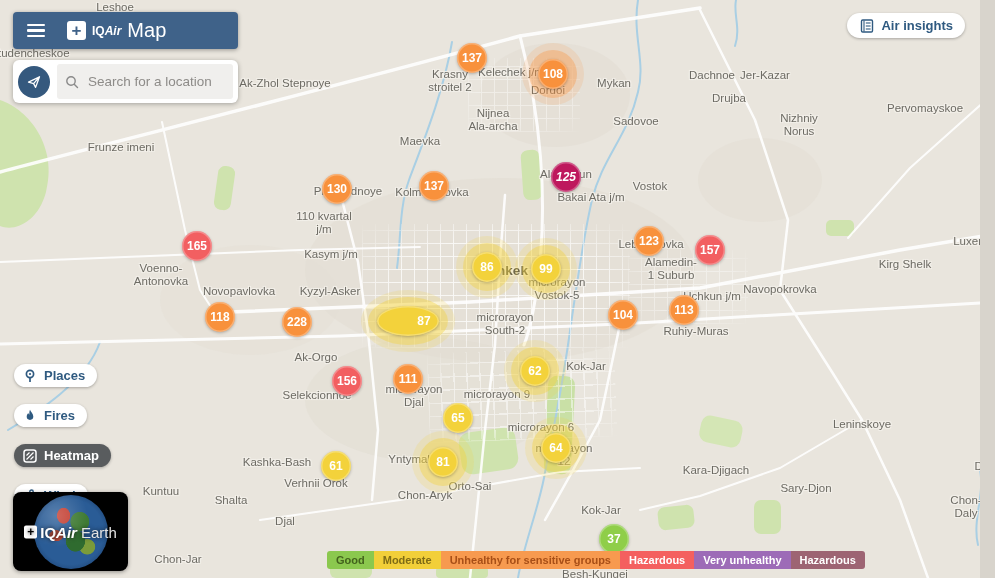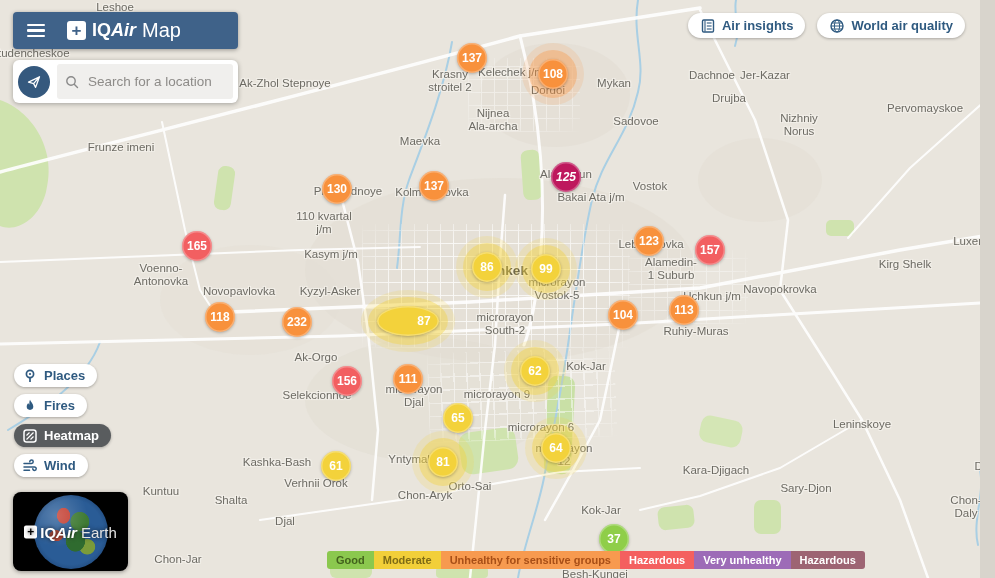--- a/index.html
+++ b/index.html
@@ -32,42 +32,42 @@
     display:flex;align-items:center;justify-content:center;color:#fff;font-weight:700;font-size:12px;cursor:pointer;}
 
   
   .header{position:absolute;left:13px;top:12px;width:225px;height:37px;background:#3f6289;border-radius:4px;
     display:flex;align-items:center;z-index:10;box-shadow:0 1px 4px rgba(0,0,0,.35);}
   .menu-btn{background:none;border:none;padding:6px 10px 6px 14px;cursor:pointer;}
   .hb i{display:block;width:18px;height:2.4px;background:#fff;margin:3px 0;border-radius:1px;}
   .logo{display:flex;align-items:center;margin-left:12px;color:#fff;}
   .plusbox{display:inline-flex;align-items:center;justify-content:center;width:19px;height:19px;background:#fff;
     border-radius:3px;color:#3f6289;font-weight:900;font-size:17px;line-height:1;margin-right:6px;}
-  .brand{font-size:18px;}
+  .brand{font-size:12px;}
   .brand b{font-weight:800;}
   .brand i{font-weight:800;font-style:italic;}
   .product{font-size:20px;font-weight:300;margin-left:6px;}
 
   .searchcard{position:absolute;left:13px;top:60px;width:225px;height:43px;background:#fff;border-radius:6px;
     z-index:10;box-shadow:0 1px 5px rgba(0,0,0,.3);display:flex;align-items:center;}
   .locate{width:32px;height:32px;border-radius:50%;background:#35597e;border:none;margin-left:5px;cursor:pointer;
     display:flex;align-items:center;justify-content:center;flex:none;}
   .searchfield{display:flex;align-items:center;background:#f0efed;height:35px;border-radius:3px;
     margin-left:7px;margin-right:5px;flex:1;padding-left:7px;cursor:text;}
   .searchfield input{border:none;background:transparent;outline:none;font-size:13.5px;color:#555;width:130px;
     font-family:"Liberation Sans",sans-serif;margin-left:6px;}
   .searchfield input::placeholder{color:#8d8b88;}
 
   
   .pill{display:flex;align-items:center;gap:6px;background:#fff;border:none;border-radius:13px;height:25px;
     padding:0 12px;font-size:13px;font-weight:700;color:#2f5a80;cursor:pointer;
     box-shadow:0 1px 3px rgba(0,0,0,.28);font-family:"Liberation Sans",sans-serif;}
   .topbtns{position:absolute;top:13px;right:15px;display:flex;gap:12px;z-index:10;}
   .partial{position:absolute;left:987px;top:15px;width:20px;height:24px;border-radius:12px 0 0 12px;z-index:10;}
-  .layerbtns{position:absolute;left:14px;top:364px;display:flex;flex-direction:column;align-items:flex-start;gap:7px;z-index:10;}
+  .layerbtns{position:absolute;left:14px;top:364px;display:flex;flex-direction:column;align-items:flex-start;gap:17px;z-index:10;}
   .layerbtns .pill{height:23px;padding:0 12px 0 8px;}
   .layerbtns .pill.active{background:#595c5e;color:#fff;}
 
   
   .earth{position:absolute;left:13px;top:492px;width:115px;height:79px;background:#000;border-radius:8px;
     overflow:hidden;z-index:10;cursor:pointer;box-shadow:0 1px 4px rgba(0,0,0,.4);}
   .globe{position:absolute;left:50%;top:50%;width:74px;height:74px;transform:translate(-50%,-50%);border-radius:50%;
     background:
       radial-gradient(circle at 30% 28%, rgba(255,255,255,.22), transparent 42%),
       radial-gradient(ellipse at 62% 36%, #3f7a33 0 14%, transparent 15%),
@@ -223,21 +223,21 @@
       <div class="marker" style="left: 434px; top: 186px; background: rgb(248, 145, 60); box-shadow: rgba(0, 0, 0, 0.25) 0px 1px 3px, rgba(255, 255, 255, 0.28) 0px 0px 0px 1.5px inset;">137</div>
       <div class="marker" style="left: 566px; top: 177px; background: #be185d; box-shadow: rgba(0, 0, 0, 0.25) 0px 1px 3px, rgba(255, 255, 255, 0.28) 0px 0px 0px 1.5px inset; font-style: italic;">125</div>
       <div class="marker" style="left: 197px; top: 246px; background: rgb(242, 95, 97); box-shadow: rgba(0, 0, 0, 0.25) 0px 1px 3px, rgba(255, 255, 255, 0.28) 0px 0px 0px 1.5px inset;">165</div>
       <div class="marker" style="left: 649px; top: 241px; background: rgb(248, 145, 60); box-shadow: rgba(0, 0, 0, 0.25) 0px 1px 3px, rgba(255, 255, 255, 0.28) 0px 0px 0px 1.5px inset;">123</div>
       <div class="marker" style="left: 710px; top: 250px; background: rgb(242, 95, 97); box-shadow: rgba(0, 0, 0, 0.25) 0px 1px 3px, rgba(255, 255, 255, 0.28) 0px 0px 0px 1.5px inset;">157</div>
       <div class="marker" style="left: 487px; top: 267px; background: rgb(243, 210, 59); box-shadow: rgba(0, 0, 0, 0.25) 0px 1px 3px, rgba(255, 255, 255, 0.28) 0px 0px 0px 1.5px inset, rgba(243, 210, 59, 0.4) 0px 0px 0px 9px, rgba(243, 210, 59, 0.18) 0px 0px 0px 16px;">86</div>
       <div class="marker" style="left: 546px; top: 269px; background: rgb(243, 210, 59); box-shadow: rgba(0, 0, 0, 0.25) 0px 1px 3px, rgba(255, 255, 255, 0.28) 0px 0px 0px 1.5px inset, rgba(243, 210, 59, 0.4) 0px 0px 0px 9px, rgba(243, 210, 59, 0.18) 0px 0px 0px 16px;">99</div>
       <div class="marker" style="left: 623px; top: 315px; background: rgb(248, 145, 60); box-shadow: rgba(0, 0, 0, 0.25) 0px 1px 3px, rgba(255, 255, 255, 0.28) 0px 0px 0px 1.5px inset;">104</div>
       <div class="marker" style="left: 684px; top: 310px; background: rgb(248, 145, 60); box-shadow: rgba(0, 0, 0, 0.25) 0px 1px 3px, rgba(255, 255, 255, 0.28) 0px 0px 0px 1.5px inset;">113</div>
       <div class="marker" style="left: 220px; top: 317px; background: rgb(248, 145, 60); box-shadow: rgba(0, 0, 0, 0.25) 0px 1px 3px, rgba(255, 255, 255, 0.28) 0px 0px 0px 1.5px inset;">118</div>
-      <div class="marker" style="left: 297px; top: 322px; background: rgb(248, 145, 60); box-shadow: rgba(0, 0, 0, 0.25) 0px 1px 3px, rgba(255, 255, 255, 0.28) 0px 0px 0px 1.5px inset;">232</div>
+      <div class="marker" style="left: 297px; top: 322px; background: rgb(248, 145, 60); box-shadow: rgba(0, 0, 0, 0.25) 0px 1px 3px, rgba(255, 255, 255, 0.28) 0px 0px 0px 1.5px inset;">228</div>
       <div class="marker" style="left: 408px; top: 321px; background: rgb(243, 210, 59); box-shadow: rgba(0, 0, 0, 0.25) 0px 1px 3px, rgba(255, 255, 255, 0.28) 0px 0px 0px 1.5px inset, rgba(243, 210, 59, 0.4) 0px 0px 0px 9px, rgba(243, 210, 59, 0.18) 0px 0px 0px 16px; padding-left: 32px;">87</div>
       <div class="marker" style="left: 347px; top: 381px; background: rgb(242, 95, 97); box-shadow: rgba(0, 0, 0, 0.25) 0px 1px 3px, rgba(255, 255, 255, 0.28) 0px 0px 0px 1.5px inset;">156</div>
       <div class="marker" style="left: 408px; top: 379px; background: rgb(248, 145, 60); box-shadow: rgba(0, 0, 0, 0.25) 0px 1px 3px, rgba(255, 255, 255, 0.28) 0px 0px 0px 1.5px inset;">111</div>
       <div class="marker" style="left: 535px; top: 371px; background: rgb(243, 210, 59); box-shadow: rgba(0, 0, 0, 0.25) 0px 1px 3px, rgba(255, 255, 255, 0.28) 0px 0px 0px 1.5px inset, rgba(243, 210, 59, 0.4) 0px 0px 0px 9px, rgba(243, 210, 59, 0.18) 0px 0px 0px 16px;">62</div>
       <div class="marker" style="left: 458px; top: 418px; background: rgb(243, 210, 59); box-shadow: rgba(0, 0, 0, 0.25) 0px 1px 3px, rgba(255, 255, 255, 0.28) 0px 0px 0px 1.5px inset;">65</div>
       <div class="marker" style="left: 556px; top: 448px; background: rgb(243, 210, 59); box-shadow: rgba(0, 0, 0, 0.25) 0px 1px 3px, rgba(255, 255, 255, 0.28) 0px 0px 0px 1.5px inset, rgba(243, 210, 59, 0.4) 0px 0px 0px 9px, rgba(243, 210, 59, 0.18) 0px 0px 0px 16px;">64</div>
       <div class="marker" style="left: 443px; top: 462px; background: rgb(243, 210, 59); box-shadow: rgba(0, 0, 0, 0.25) 0px 1px 3px, rgba(255, 255, 255, 0.28) 0px 0px 0px 1.5px inset, rgba(243, 210, 59, 0.4) 0px 0px 0px 9px, rgba(243, 210, 59, 0.18) 0px 0px 0px 16px;">81</div>
       <div class="marker" style="left: 336px; top: 466px; background: rgb(243, 210, 59); box-shadow: rgba(0, 0, 0, 0.25) 0px 1px 3px, rgba(255, 255, 255, 0.28) 0px 0px 0px 1.5px inset;">61</div>
       <div class="marker" style="left: 614px; top: 539px; background: rgb(143, 206, 73); box-shadow: rgba(0, 0, 0, 0.25) 0px 1px 3px, rgba(255, 255, 255, 0.28) 0px 0px 0px 1.5px inset;">37</div>
     </div>
@@ -272,30 +272,20 @@
     <button class="pill">
       <svg width="16" height="16" viewBox="0 0 16 16">
         <rect x="2.5" y="2" width="11" height="12" rx="1.2" fill="none" stroke="#2f5a80" stroke-width="1.4"></rect>
         <line x1="5" y1="2.5" x2="5" y2="13.5" stroke="#2f5a80" stroke-width="1.1"></line>
         <line x1="6.8" y1="5" x2="11.6" y2="5" stroke="#2f5a80" stroke-width="1.1"></line>
         <line x1="6.8" y1="8" x2="11.6" y2="8" stroke="#2f5a80" stroke-width="1.1"></line>
         <line x1="6.8" y1="11" x2="11.6" y2="11" stroke="#2f5a80" stroke-width="1.1"></line>
       </svg>
       <span>Air insights</span>
     </button>
-    <button class="pill">
-      <svg width="16" height="16" viewBox="0 0 16 16">
-        <circle cx="8" cy="8" r="6" fill="none" stroke="#2f5a80" stroke-width="1.4"></circle>
-        <ellipse cx="8" cy="8" rx="2.6" ry="6" fill="none" stroke="#2f5a80" stroke-width="1"></ellipse>
-        <line x1="2" y1="8" x2="14" y2="8" stroke="#2f5a80" stroke-width="1"></line>
-        <line x1="2.9" y1="5" x2="13.1" y2="5" stroke="#2f5a80" stroke-width="1"></line>
-        <line x1="2.9" y1="11" x2="13.1" y2="11" stroke="#2f5a80" stroke-width="1"></line>
-      </svg>
-      <span>World air quality</span>
-    </button>
   </div>
   <div class="pill partial"></div>
 
   <div class="layerbtns">
     <button class="pill">
       <svg width="16" height="16" viewBox="0 0 16 16">
         <circle cx="8" cy="6" r="3.6" fill="none" stroke="#2f5a80" stroke-width="1.7"></circle>
         <circle cx="8" cy="6" r="1.1" fill="#2f5a80"></circle>
         <line x1="8" y1="9.6" x2="8" y2="14" stroke="#2f5a80" stroke-width="1.7"></line>
       </svg>

